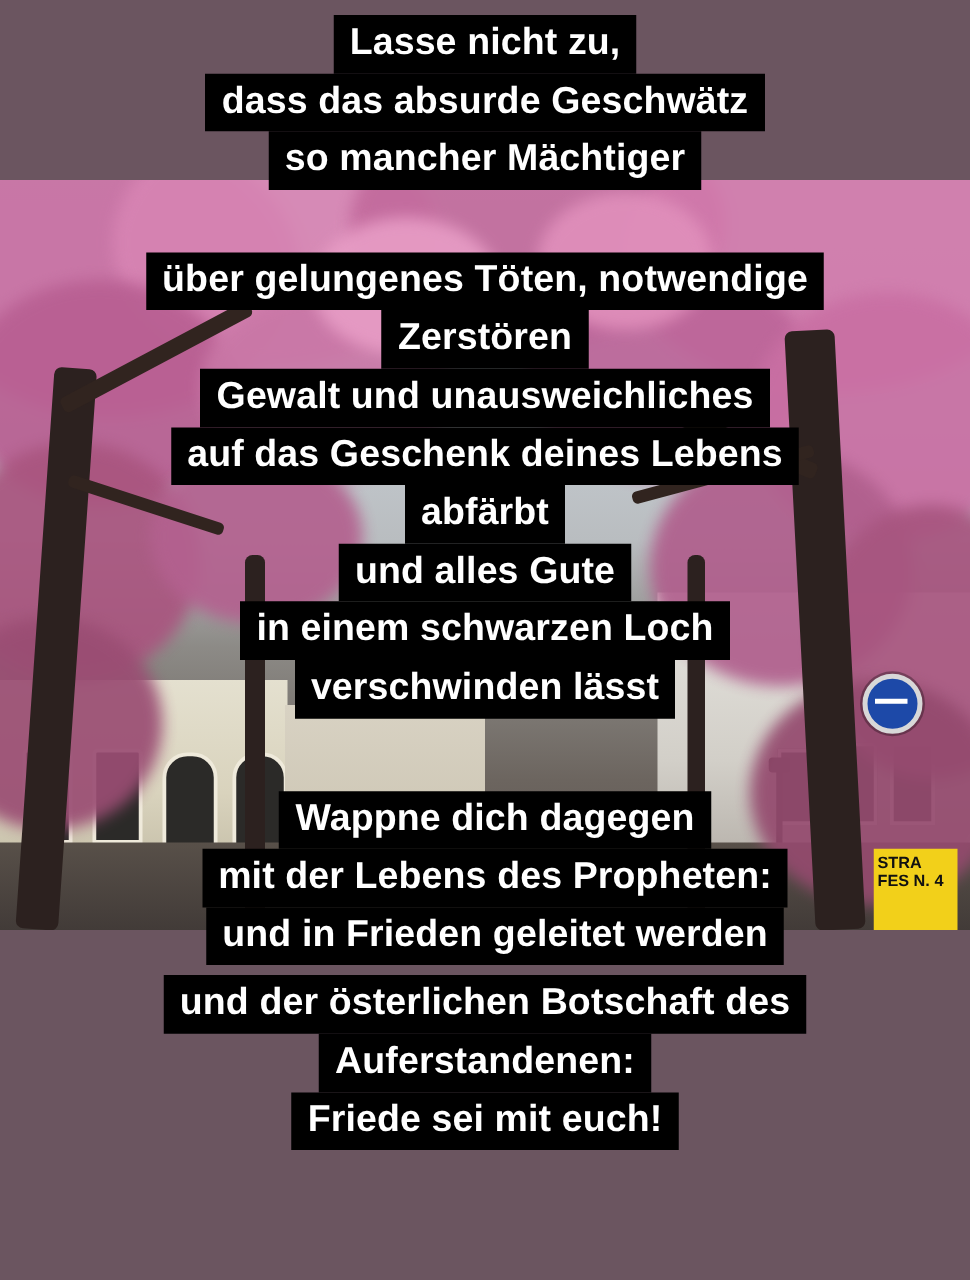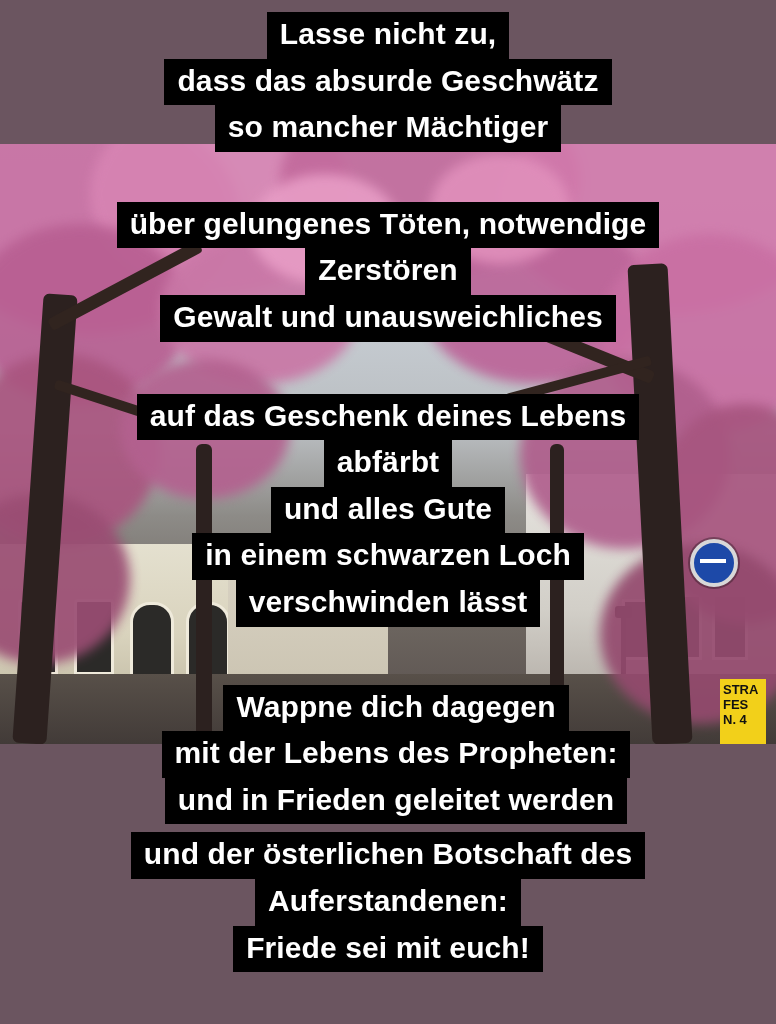--- a/index.html
+++ b/index.html
@@ -108,21 +108,21 @@
     content: "";
     position: absolute;
     left: 6px; top: 16px;
     width: 26px; height: 4px;
     background: #fff;
   }
   .sign-yellow {
     position: absolute;
     right: 10px;
     top: 535px;
-    width: 46px;
+    width: 67px;
     height: 65px;
     background: #f2d01a;
     color: #111;
     font-size: 13px;
     font-weight: bold;
     line-height: 1.15;
     padding: 4px 3px;
     box-sizing: border-box;
     overflow: hidden;
   }
@@ -166,21 +166,21 @@
     font-weight: 700;
     font-size: 30px;
     line-height: 1.02;
     letter-spacing: .1px;
     padding: 7px 13px 9px 13px;
     white-space: nowrap;
     box-shadow: 0 0 0 0 #000;
   }
   .b1 { margin-top: 12px; }
   .b2 { margin-top: 50px; }
-  .b3 { margin-top: 52px; }
+  .b3 { }
   .b4 { margin-top: 58px; padding-left: 16px; }
   .b5 { margin-top: 8px; }
 </style>
 </head>
 <body>
 
 <div id="photo-stage">
   <div class="photo-band">
     <div class="photo-sky"></div>
 

